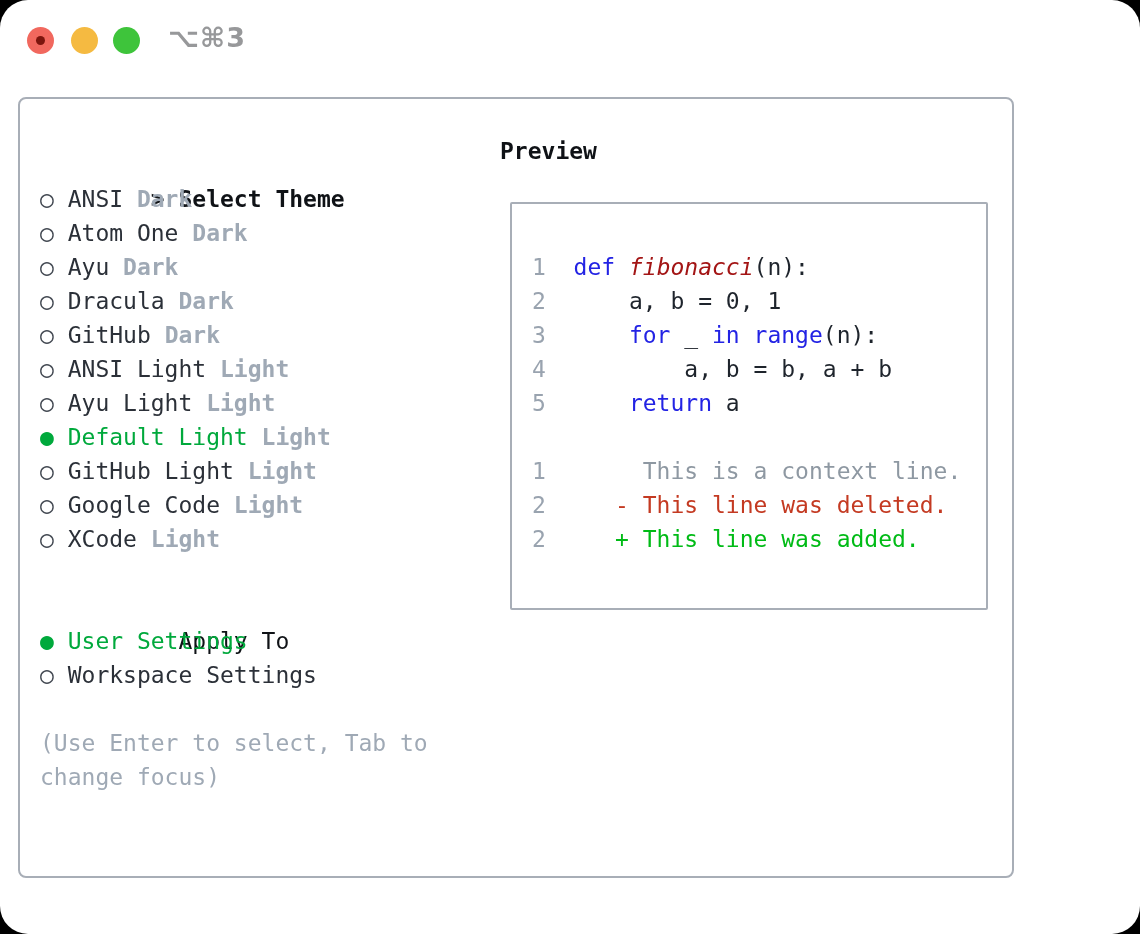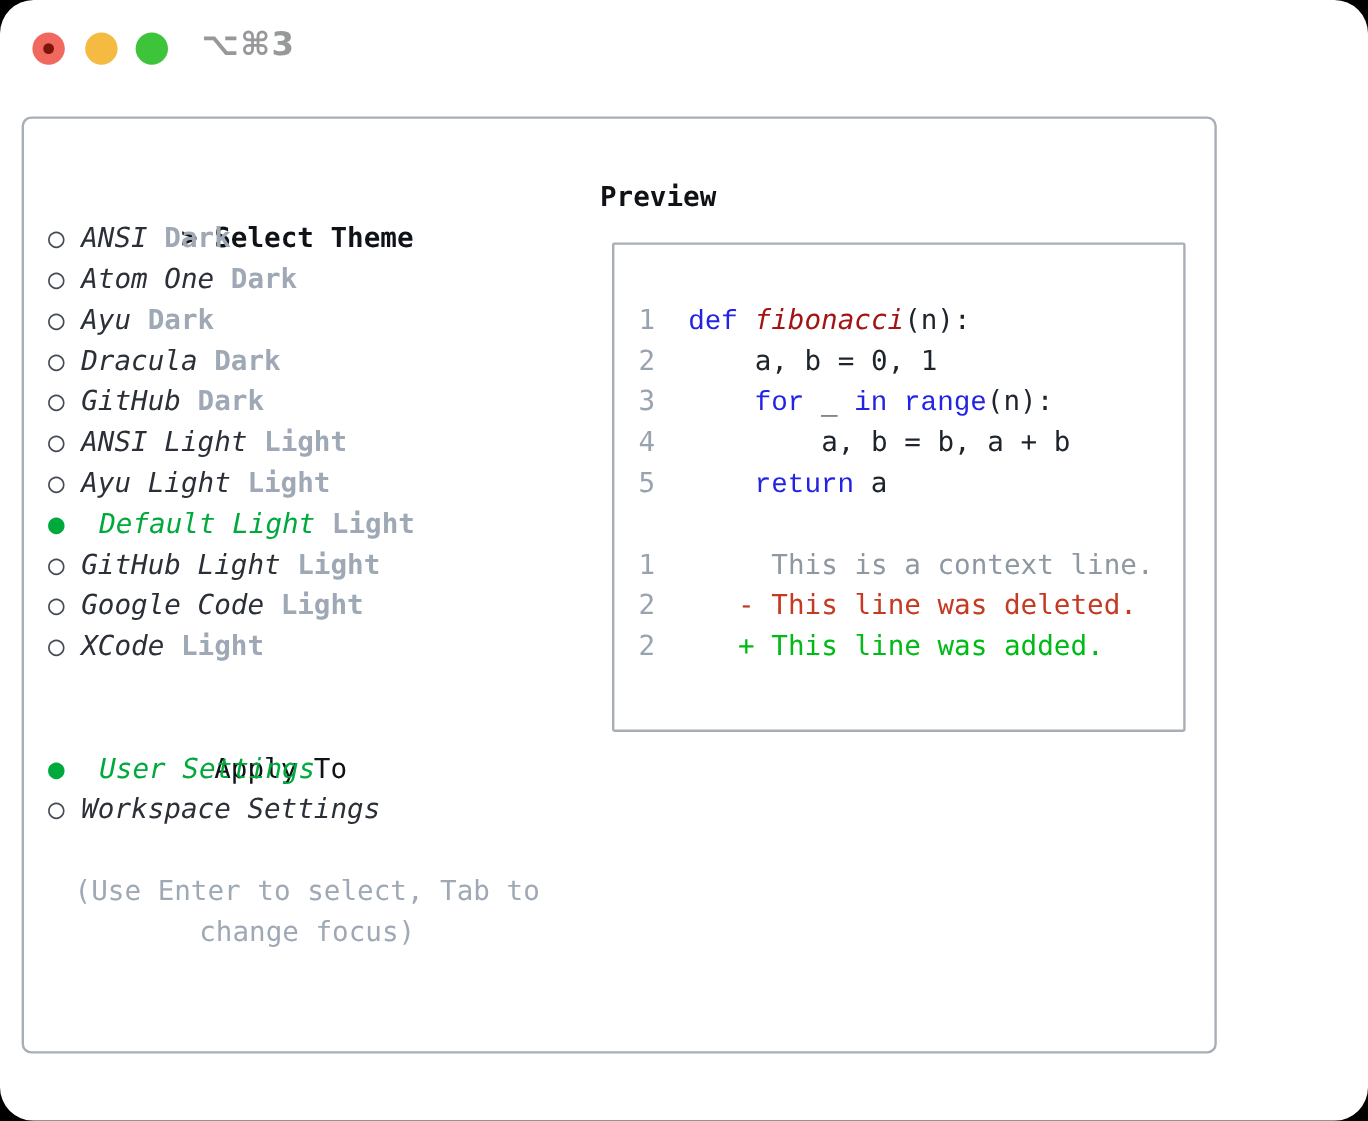--- a/index.html
+++ b/index.html
@@ -32,43 +32,43 @@
   }
 
   
   .left-col{position:absolute;left:20px;top:49px;width:450px;}
   .row{height:34px;line-height:34px;font-size:23px;white-space:pre;color:var(--text-dark);}
   .marker{display:inline-block;width:2ch;}
   .focus-marker{color:var(--headline);font-weight:bold;}
   .h-label{font-weight:bold;color:var(--headline);}
   .radio{color:var(--radio);}
   .radio.sel{color:var(--ui-green);}
-  .t-name{color:var(--text-dark);font-style:italic;}
-  .t-name.sel{color:var(--ui-green);margin-left:15px;}
+  .t-name{color:var(--text-dark);}
+  .t-name.sel{color:var(--ui-green);}
   .t-tag{color:var(--gray);margin-left:1ch;font-weight:bold;}
   .apply-label{color:var(--headline);}
   .spacer{height:34px;}
   .hint{
-    width:432px;font-size:23px;line-height:34px;color:var(--gray);white-space:normal;text-align:center;
+    width:432px;font-size:23px;line-height:34px;color:var(--gray);white-space:normal;
   }
 
   
   .preview-title{
-    position:absolute;left:480px;top:49px;height:34px;line-height:34px;
+    position:absolute;left:480px;top:35px;height:34px;line-height:34px;
     font-size:23px;font-weight:bold;color:var(--headline);
   }
   .preview-box{
     position:absolute;left:490px;top:103px;width:478px;height:408px;
     box-sizing:border-box;border:2px solid var(--border);border-radius:2px;
     background:#fff;overflow:hidden;
   }
   #code{margin:0;padding:46px 0 0 20px;font-family:inherit;}
   .code-line{height:34px;line-height:34px;font-size:23px;white-space:pre;}
   .gutter{display:inline-block;width:3ch;color:var(--num);}
-  .seg-kw{color:var(--kw);font-family:Liberation Mono, monospace;}
+  .seg-kw{color:var(--kw);}
   .seg-fn{color:var(--fn);font-style:italic;}
   .seg-plain{color:var(--plain);}
   .seg-ctx{color:var(--ctx);}
   .seg-del{color:var(--del);}
   .seg-add{color:var(--add);}
 </style>
 </head>
 <body>
 
 <div class="screen" data-interactable="false">

